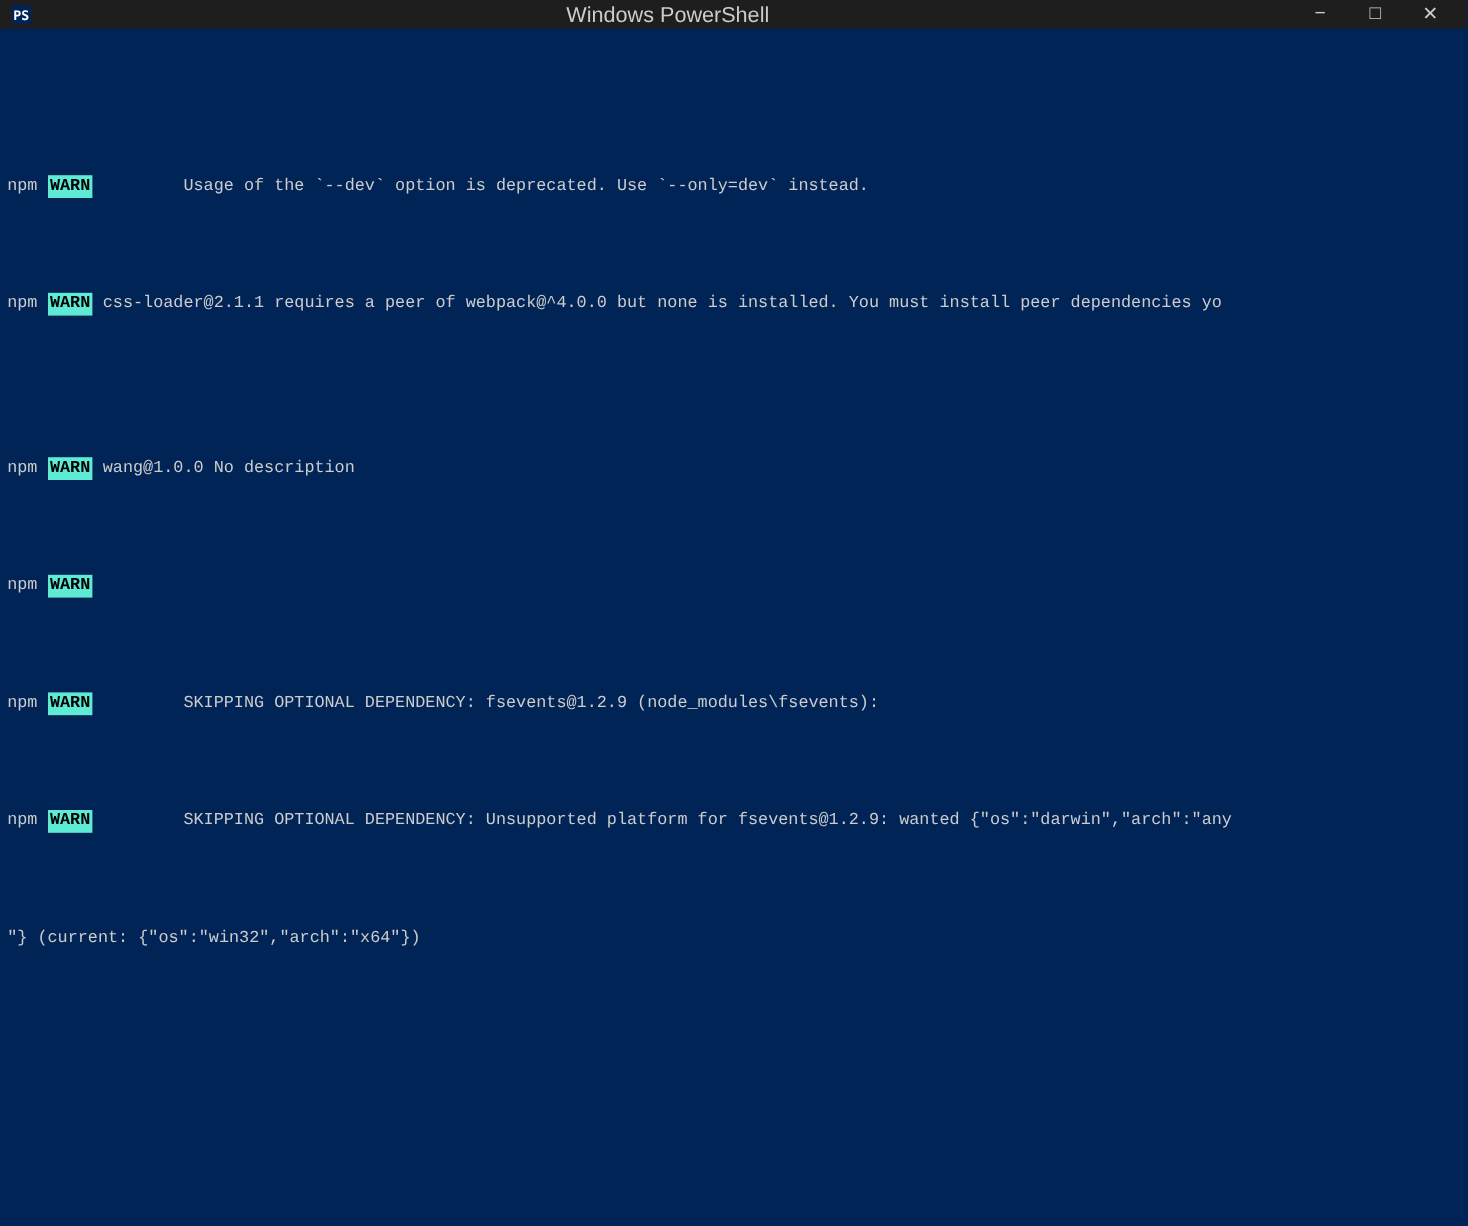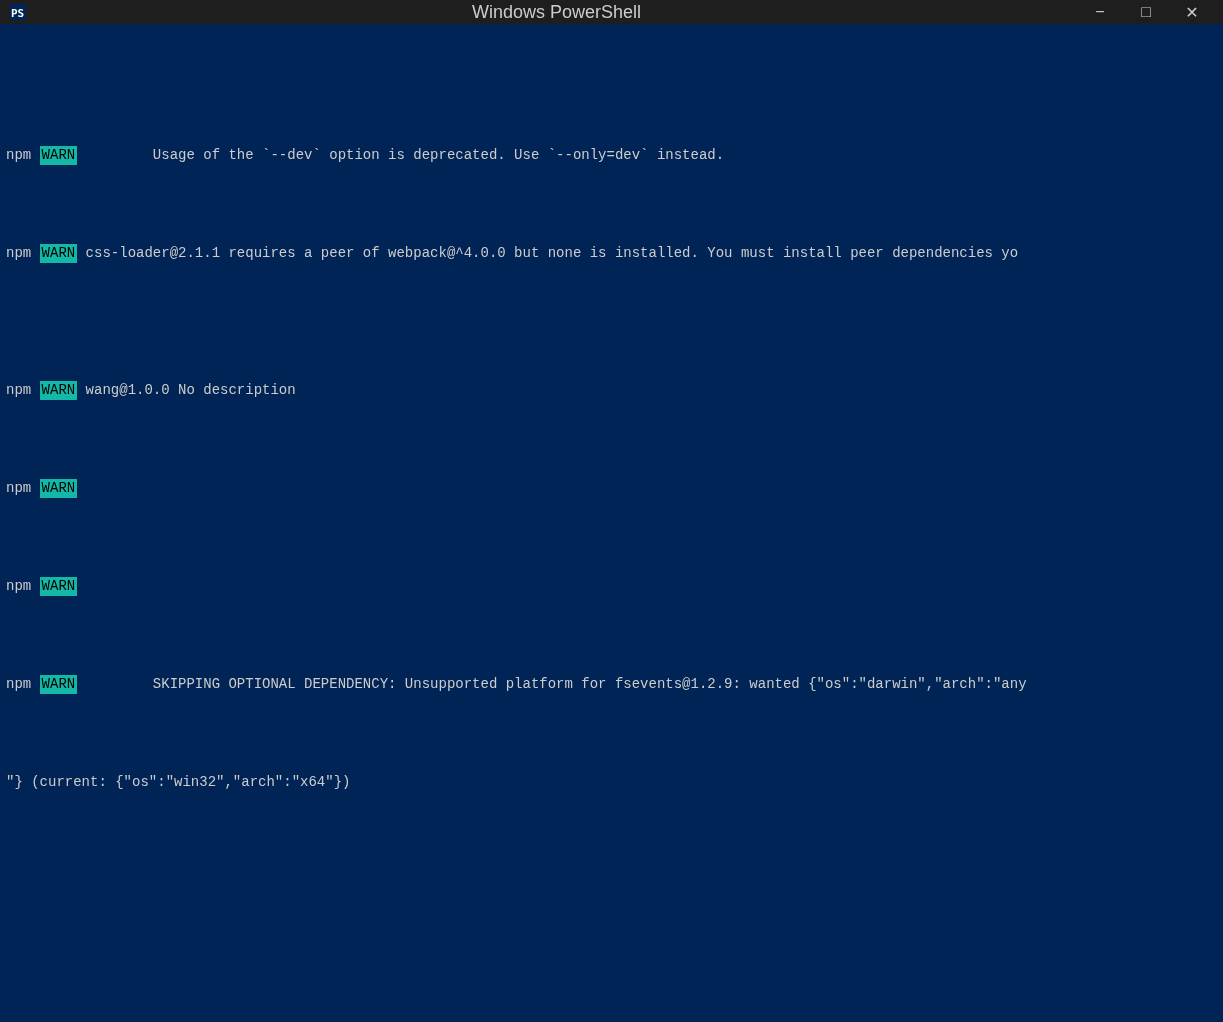--- a/index.html
+++ b/index.html
@@ -78,24 +78,24 @@
       font-size: 14px;
     }
 
     .line {
       display: flex;
       flex-wrap: nowrap;
       white-space: pre;
     }
 
     .warn-badge {
-      background: #14b8a6;
+      background: #5eead4;
       color: #000000;
       padding: 0 2px;
-      font-weight: normal;
+      font-weight: bold;
       display: inline-block;
     }
 
     .npm-label {
       color: #cccccc;
     }
 
     .strikethrough {
       text-decoration: line-through;
       color: #ff6666;
@@ -148,21 +148,21 @@
     <span class="npm-label">npm </span><span class="warn-badge">WARN</span><span> wang@1.0.0 No description</span>
   </div>
 
   
   <div class="line">
     <span class="npm-label">npm </span><span class="warn-badge">WARN</span>
   </div>
 
   
   <div class="line">
-    <span class="npm-label">npm </span><span class="warn-badge">WARN</span>
+    <span class="npm-label">npm </span><span class="warn-badge">WARN</span><span>         SKIPPING OPTIONAL DEPENDENCY: fsevents@1.2.9 (node_modules\fsevents):</span>
   </div>
 
   
   <div class="line">
     <span class="npm-label">npm </span><span class="warn-badge">WARN</span><span>         SKIPPING OPTIONAL DEPENDENCY: Unsupported platform for fsevents@1.2.9: wanted {"os":"darwin","arch":"any</span>
   </div>
 
   
   <div class="line">
     <span>"} (current: {"os":"win32","arch":"x64"})</span>

